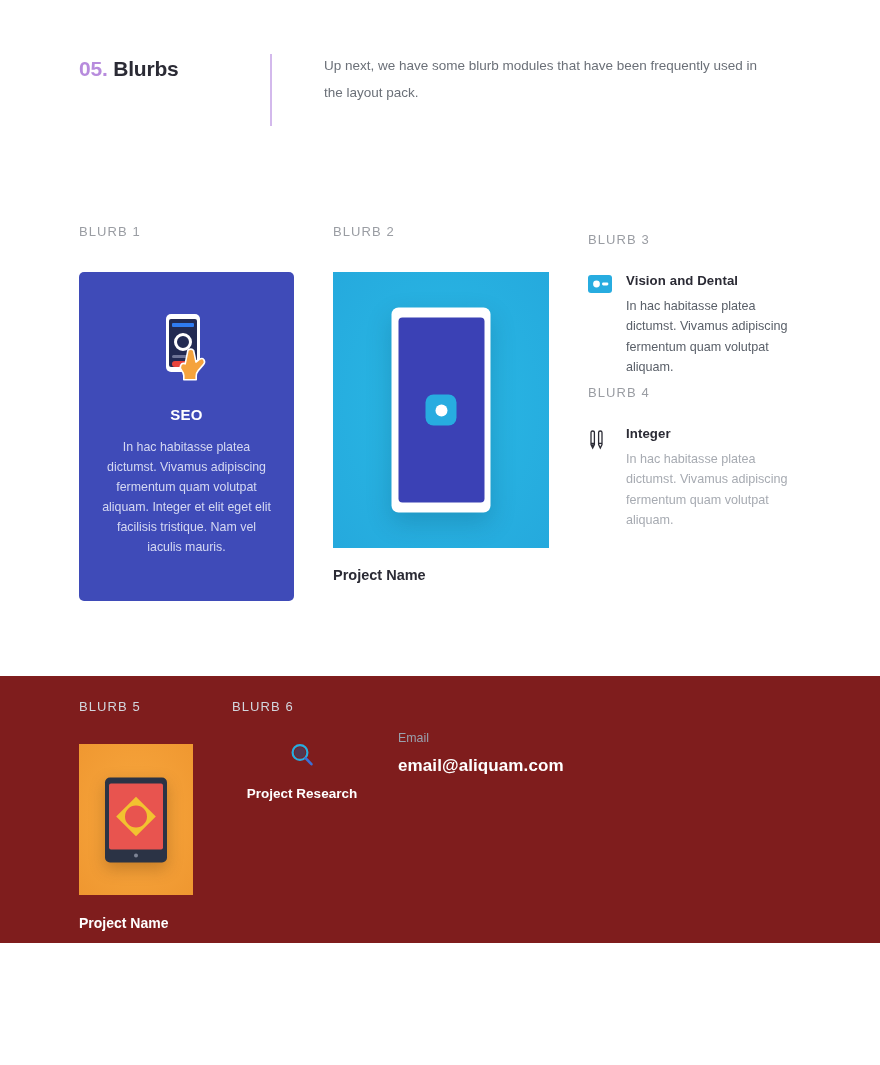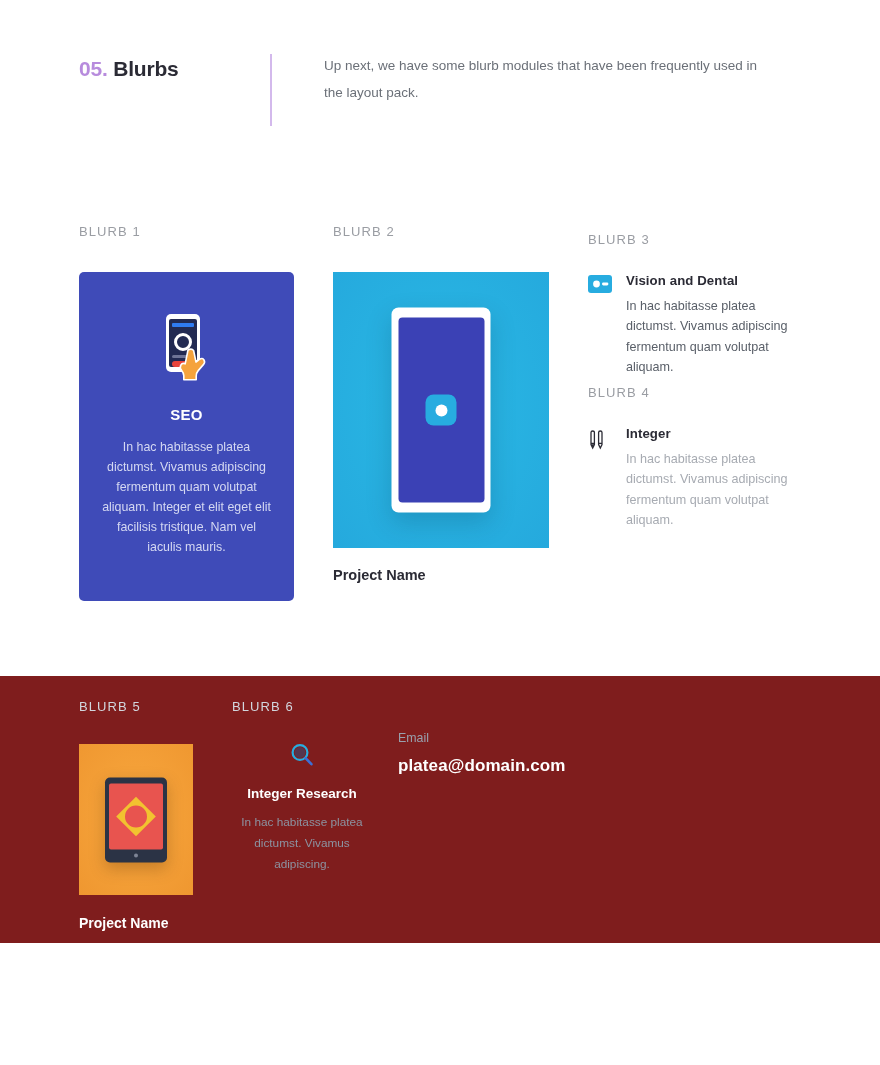--- a/index.html
+++ b/index.html
@@ -253,24 +253,23 @@
 
     <div class="d6">
       <div class="blurb-label on-dark">BLURB 6</div>
       <div class="d6-icon">
         <svg viewBox="0 0 26 26" width="26" height="26">
           <circle cx="11" cy="10.5" r="7.4" fill="none" stroke="#27ace0" stroke-width="2.2"></circle>
           <circle cx="11" cy="10.5" r="5.4" fill="#2f4a7a" opacity="0.55"></circle>
           <path d="M16.6 16.2 L22.4 22.2" stroke="#3d6fd6" stroke-width="2.6" stroke-linecap="round" fill="none"></path>
         </svg>
       </div>
-      <div class="d6-title">Integer Research</div>
-      <div class="d6-text">In hac habitasse platea dictumst. Vivamus adipiscing.</div>
+      <div class="d6-title">Project Research</div>
     </div>
 
     <div class="d7">
       <div class="d7-label">Email</div>
-      <div class="d7-value">platea@domain.com</div>
+      <div class="d7-value">email@aliquam.com</div>
     </div>
 
   </div>
 
 </div>
 
 </body></html>

